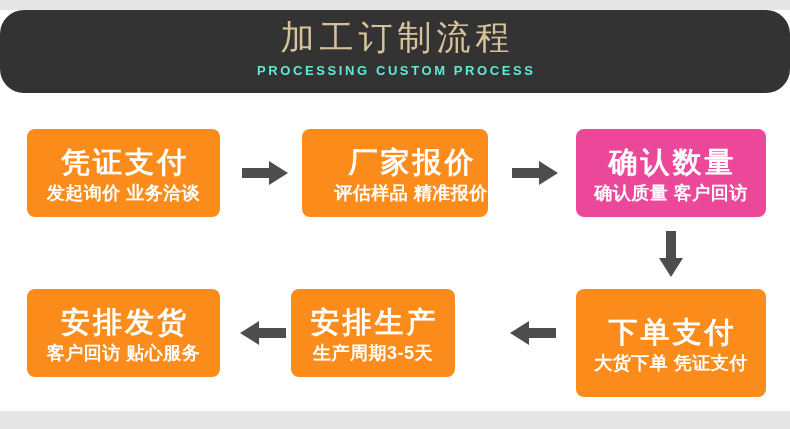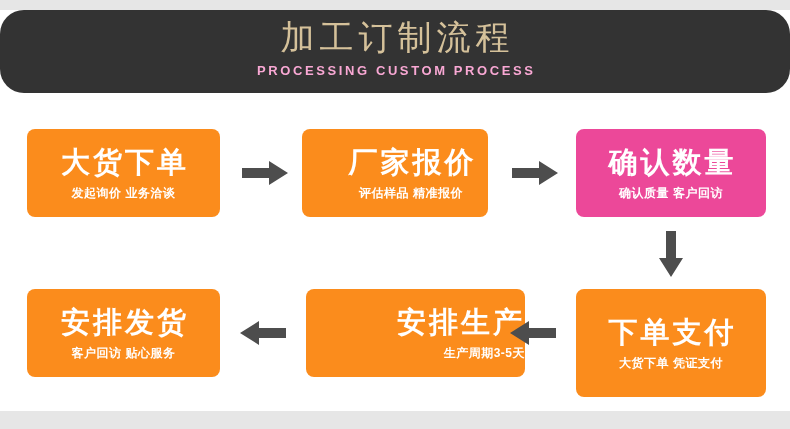--- a/index.html
+++ b/index.html
@@ -85,34 +85,34 @@
   }
   .box-title {
     font-size: 29px;
     line-height: 34px;
     font-weight: bold;
     letter-spacing: 3px;
     text-indent: 3px;
     white-space: nowrap;
   }
   .box-sub {
-    font-size: 12px;
+    font-size: 18px;
     line-height: 18px;
     font-weight: bold;
     letter-spacing: 0.5px;
     margin-top: 5px;
     white-space: nowrap;
   }
 
   
   #box-1 { left: 27px;  top: 129px; width: 193px; height: 88px; }
   #box-2 { left: 302px; top: 129px; width: 186px; height: 88px; padding-left: 32px; }
   #box-3 { left: 576px; top: 129px; width: 190px; height: 88px; }
   #box-4 { left: 576px; top: 289px; width: 190px; height: 108px; align-items: center; }
-  #box-5 { left: 306px; top: 289px; width: 219px; height: 88px; align-items: flex-end; }
+  #box-5 { left: 291px; top: 289px; width: 164px; height: 88px; }
   #box-6 { left: 27px;  top: 289px; width: 193px; height: 88px; }
 
   
   .arrow {
     position: absolute;
     display: block;
   }
   .arrow svg { display: block; }
 
   #arrow-1 { left: 242px; top: 158px; }
@@ -123,25 +123,25 @@
 </style>
 </head>
 <body>
 
 <div class="page" style="background: rgb(255, 255, 255);">
 
   <div class="strip-top" style="background: rgb(230, 230, 230);"></div>
 
   <div class="header" style="background: rgb(51, 51, 51);">
     <div class="header-title" style="color: rgb(213, 193, 154);">加工订制流程</div>
-    <div class="header-subtitle" style="color: #f9a8d4;">PROCESSING CUSTOM PROCESS</div>
+    <div class="header-subtitle" style="color: #5eead4;">PROCESSING CUSTOM PROCESS</div>
   </div>
 
   <div class="box" id="box-1" style="background: rgb(251, 140, 28); color: rgb(255, 255, 255);">
-    <div class="box-title">大货下单</div>
+    <div class="box-title">凭证支付</div>
     <div class="box-sub">发起询价  业务洽谈</div>
   </div>
 
   <div class="box" id="box-2" style="background: rgb(251, 140, 28); color: rgb(255, 255, 255);">
     <div class="box-title">厂家报价</div>
     <div class="box-sub">评估样品  精准报价</div>
   </div>
 
   <div class="box" id="box-3" style="background: #ec4899; color: rgb(255, 255, 255);">
     <div class="box-title">确认数量</div>

